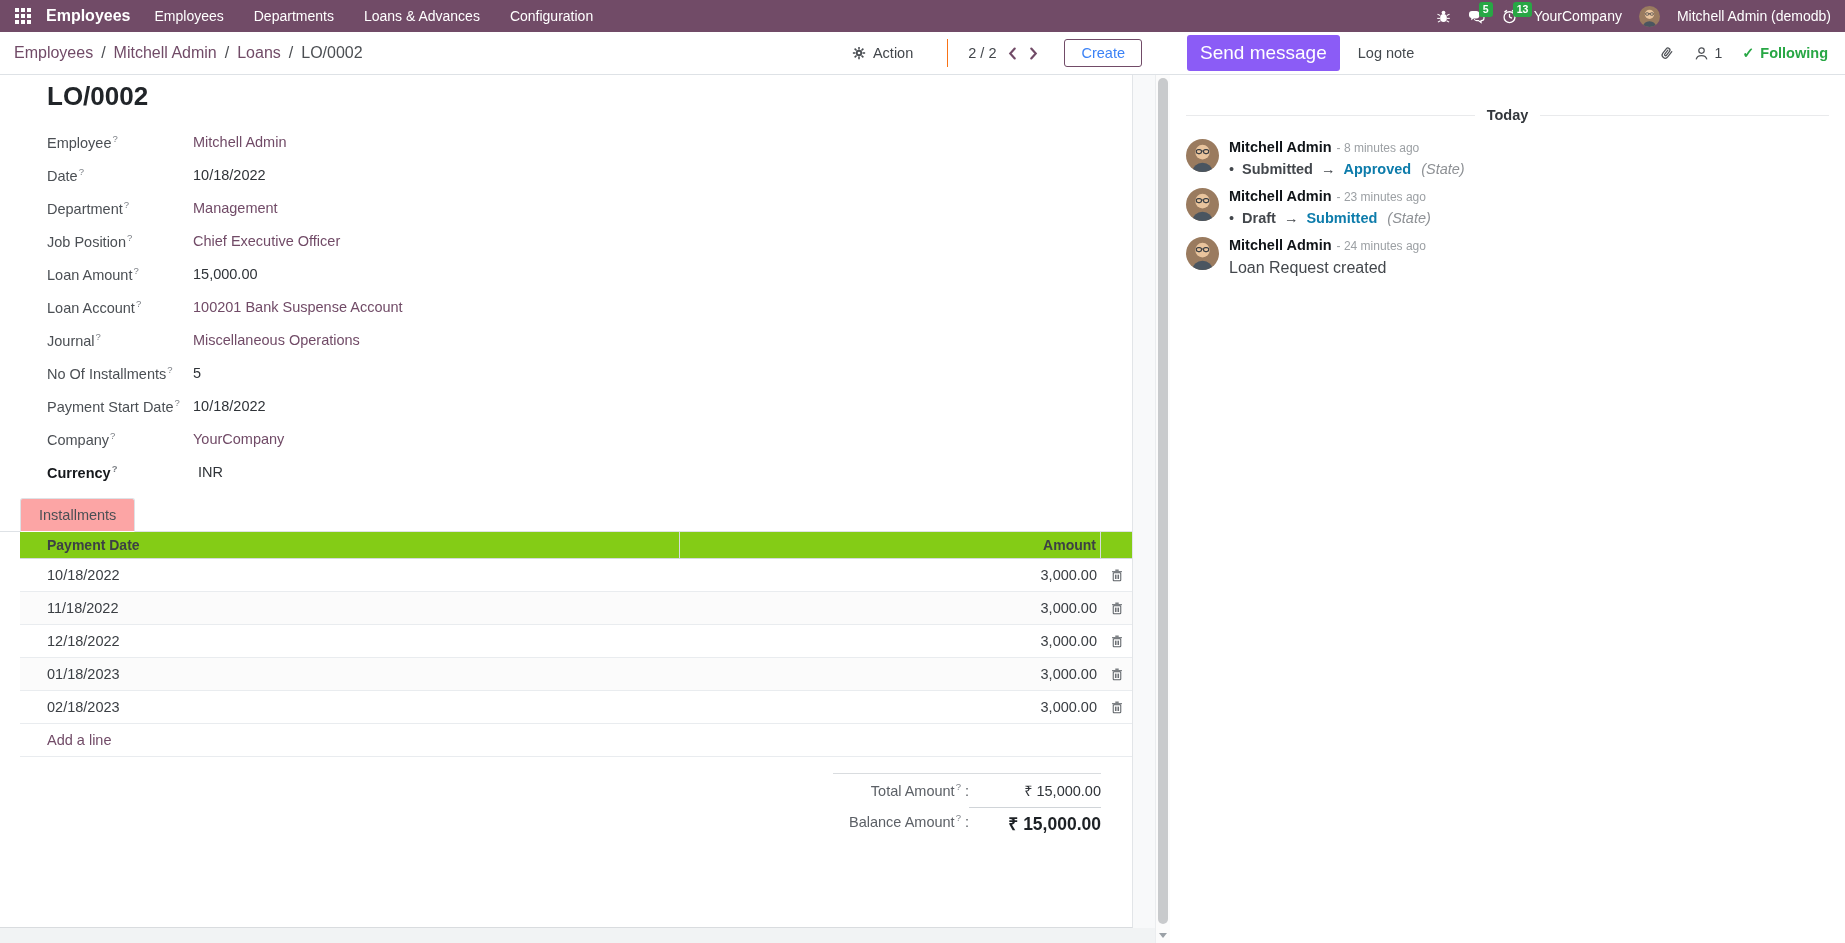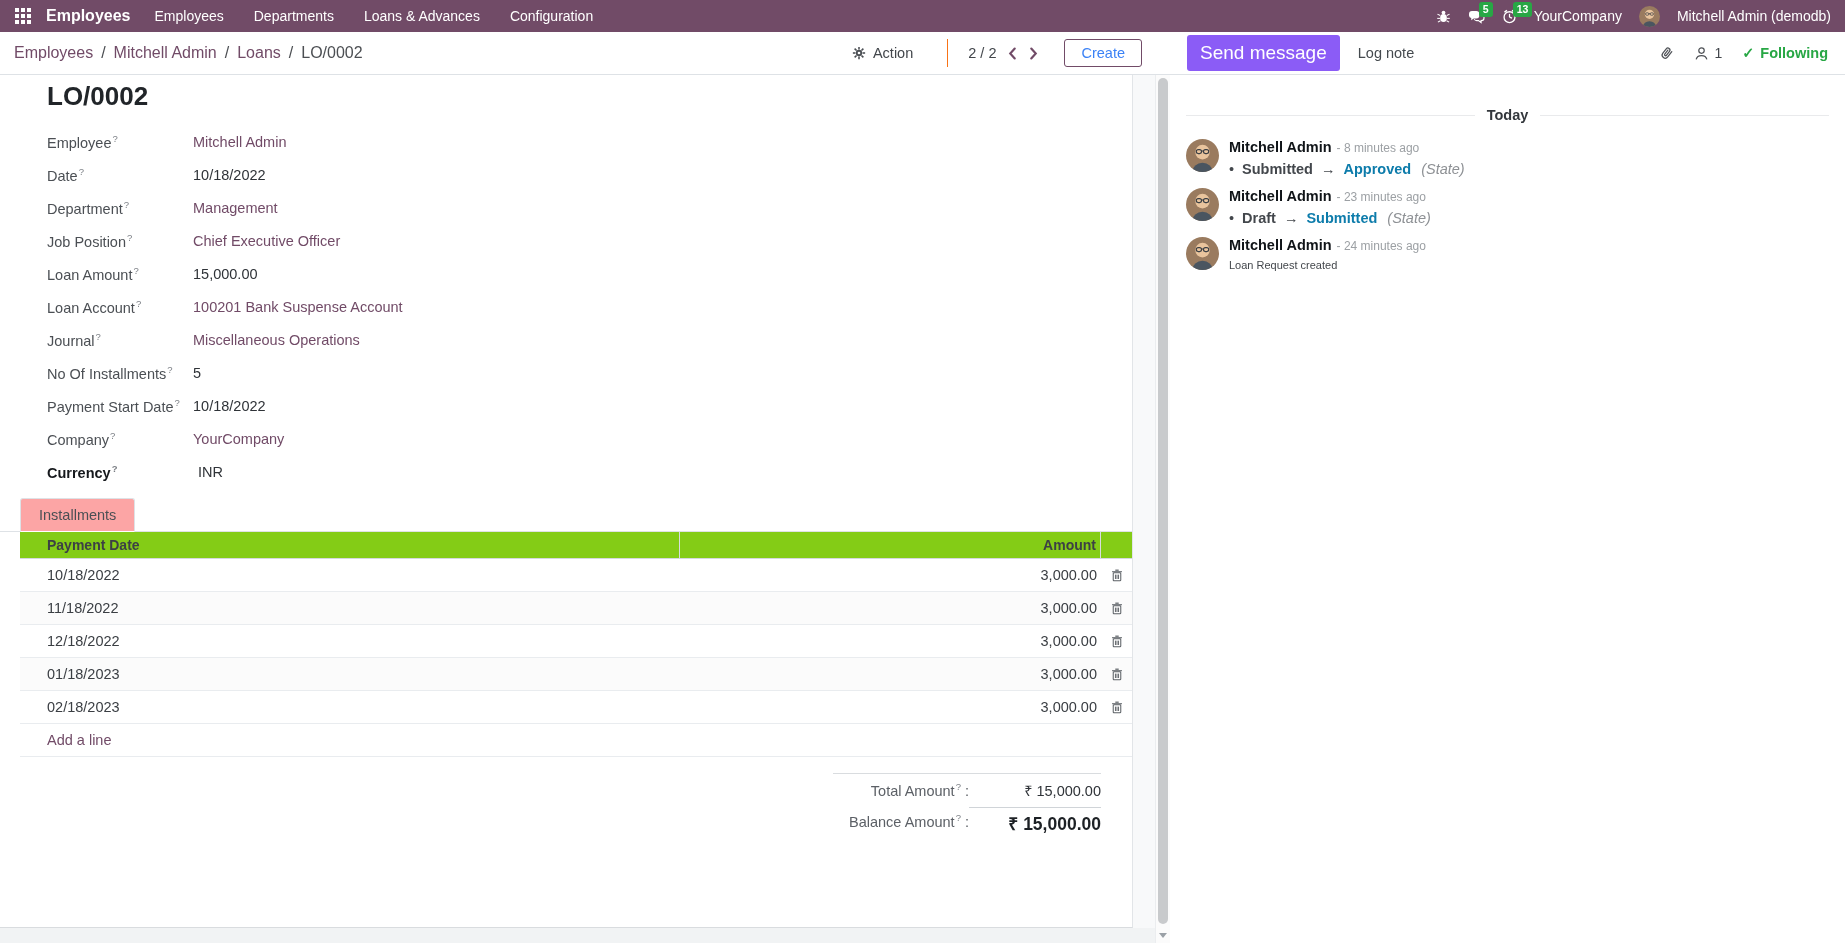--- a/index.html
+++ b/index.html
@@ -99,21 +99,21 @@
   .msg-avatar{width:33px;height:33px;border-radius:50%;overflow:hidden;flex:none;}
   .msg-body{margin-left:10px;}
   .msg-head{font-size:14.5px;line-height:17px;}
   .msg-author{font-weight:700;color:#101418;cursor:pointer;}
   .msg-time{color:#9ca0a4;font-size:12px;margin-left:5px;}
   .msg-line{margin-top:4px;font-size:14.5px;color:#43474c;display:flex;align-items:center;gap:8px;}
   .trk-old{font-weight:600;color:#43474c;}
   .trk-arrow{color:#43474c;}
   .trk-new{font-weight:600;color:#0d7cab;}
   .trk-field{font-style:italic;color:#8e9195;margin-left:2px;}
-  .msg-text{margin-top:4px;font-size:11px;color:#43474c;}
+  .msg-text{margin-top:4px;font-size:16px;color:#43474c;}
 </style>
 </head>
 <body>
 
 <div class="navbar">
   <div class="apps-btn">
     <span class="grid-icon">
         <i></i>
         <i></i>
         <i></i>

